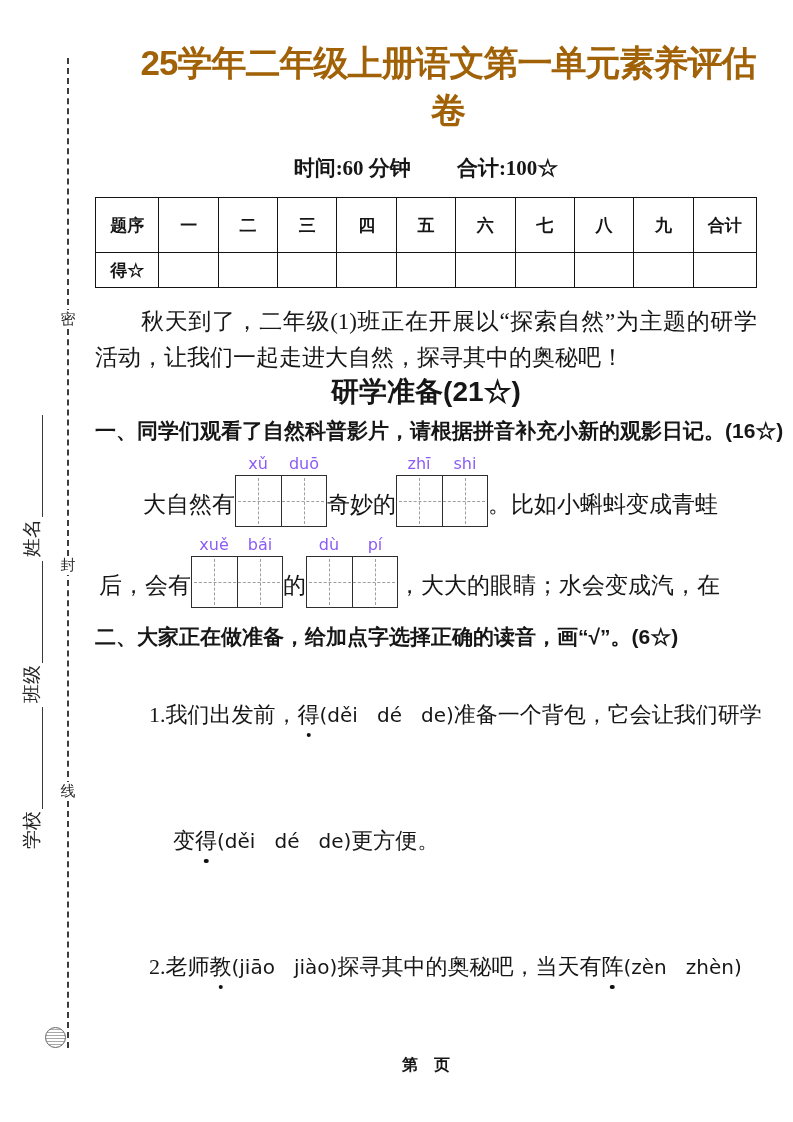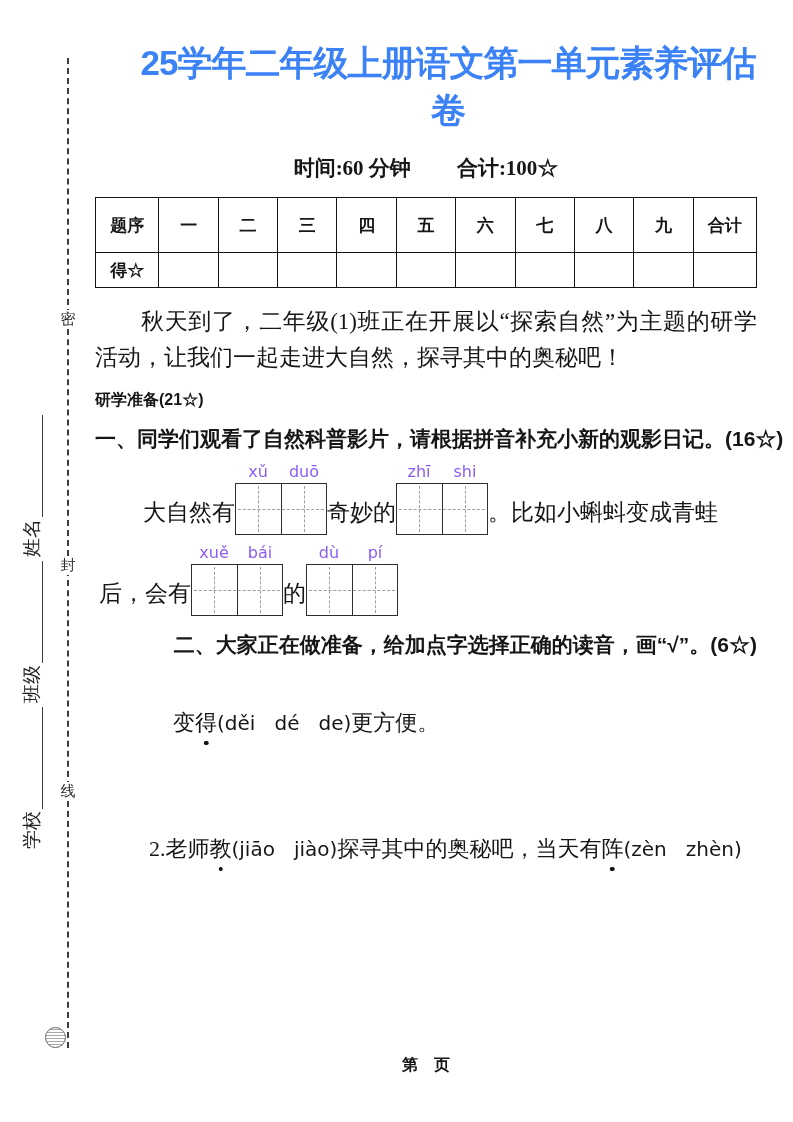--- a/index.html
+++ b/index.html
@@ -27,41 +27,41 @@
   
   .stamp { position:absolute; left:45px; top:1027px; width:21px; height:21px;
     border:1.6px solid #4a4a4a; border-radius:50%;
     background:repeating-linear-gradient(0deg,#ffffff 0 2px,#9a9a9a 2px 3px);
     opacity:.85; }
 
   
   .content { position:absolute; left:95px; top:40px; width:662px; }
 
   .paper-title { font-family:"Liberation Sans", sans-serif; font-weight:900;
-    font-size:35px; text-align:center; letter-spacing:-1px; color:#3b82f6;margin-left:44px; }
+    font-size:35px; text-align:center; letter-spacing:-1px; color:#a16207;margin-left:44px; }
 
   .meta { display:flex; justify-content:center; gap:46px; margin-top:20px;
     font-size:21px; font-weight:600; }
 
   table.score { border-collapse:collapse; width:100%; table-layout:fixed; margin-top:15px; }
   table.score td { border:1.8px solid #141414; text-align:center;
     font-family:"Liberation Sans", sans-serif; font-weight:700; font-size:17px; }
   table.score tr.hd td { height:55px; }
   table.score tr.sc td { height:35px; }
   table.score td.first { width:9.6%; }
   table.score td.last { width:9.6%; }
 
   .intro { margin-top:16px; font-size:23px; line-height:36px; text-indent:2em;
     text-align:justify; }
 
-  .sec-head { margin-top:8px; text-align:left; font-family:"Liberation Sans",sans-serif;
-    font-weight:800; font-size:16px; line-height:32px; }
+  .sec-head { text-align:center; font-family:"Liberation Sans",sans-serif;
+    font-weight:800; font-size:28px; line-height:32px; }
 
   .q-title { margin-top:8px; font-family:"Liberation Sans",sans-serif; font-weight:800;
-    font-size:21px; line-height:30px; white-space:nowrap;text-align:right; }
+    font-size:21px; line-height:30px; white-space:nowrap; }
 
   
   .grow { display:flex; align-items:flex-end; margin-top:8px; font-size:23px; }
   .grow .rtext { line-height:34px; margin-bottom:5px; white-space:pre; }
   .gunit { display:inline-flex; flex-direction:column; align-items:center; }
   .pin { display:flex; width:92px; justify-content:space-around; margin-bottom:2px;
     font-family:"DejaVu Sans", sans-serif; font-size:16px; color:#8b5cf6; white-space:nowrap; }
   .pin i { font-style:normal; flex:1; text-align:center; }
   .pbox { position:relative; width:92px; height:52px; border:1.7px solid #2e2e2e;
     display:flex; background:#fff; }
@@ -196,26 +196,30 @@
     <span class="gunit">
       <span class="pin">
           <i>dù</i>
           <i>pí</i>
         </span>
       <span class="pbox">
           <span class="pcell"></span>
           <span class="pcell"></span>
         </span>
     </span>
+    <span class="rtext">，大大的眼睛；水会变成汽，在</span>
   </div>
 
 
 
   <div class="q-title" style="margin-top:14px">二、大家正在做准备，给加点字选择正确的读音，画“√”。(6☆)</div>
 
+  <div class="qline ind1">
+    <span>1.我们出发前，</span><span class="dotted">得</span><span class="pp">(děi   dé   de)</span><span>准备一个背包，它会让我们研学</span>
+  </div>
   <div class="qline ind2">
     <span>变</span><span class="dotted">得</span><span class="pp">(děi   dé   de)</span><span>更方便。</span>
   </div>
   <div class="qline ind1">
     <span>2.老师</span><span class="dotted">教</span><span class="pp">(jiāo   jiào)</span><span>探寻其中的奥秘吧，当天有</span><span class="dotted">阵</span><span class="pp">(zèn   zhèn)</span>
   </div>
 
 </div>
 
 <div class="footer">第　页</div>

